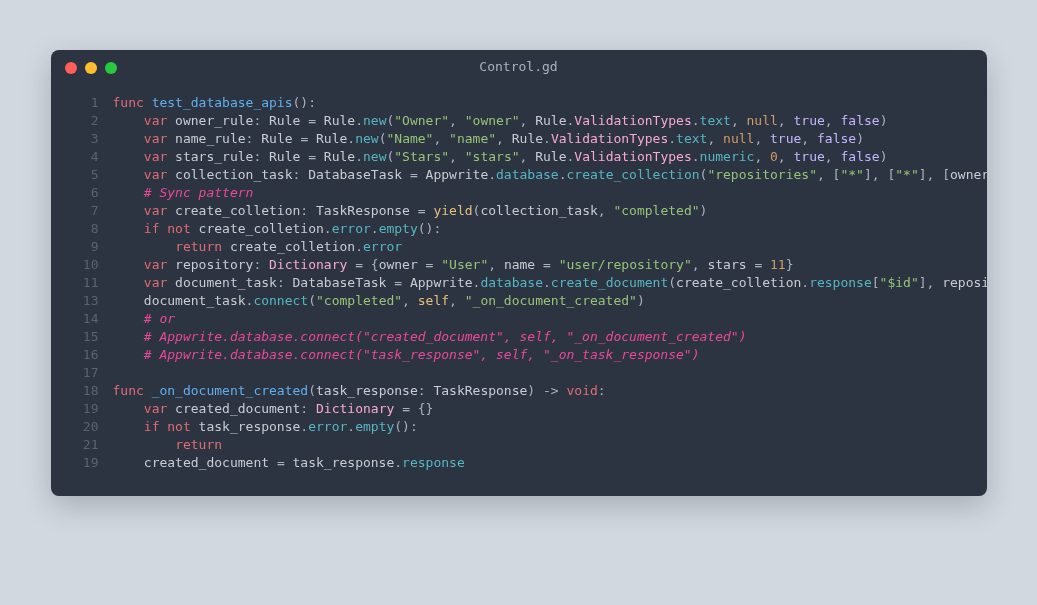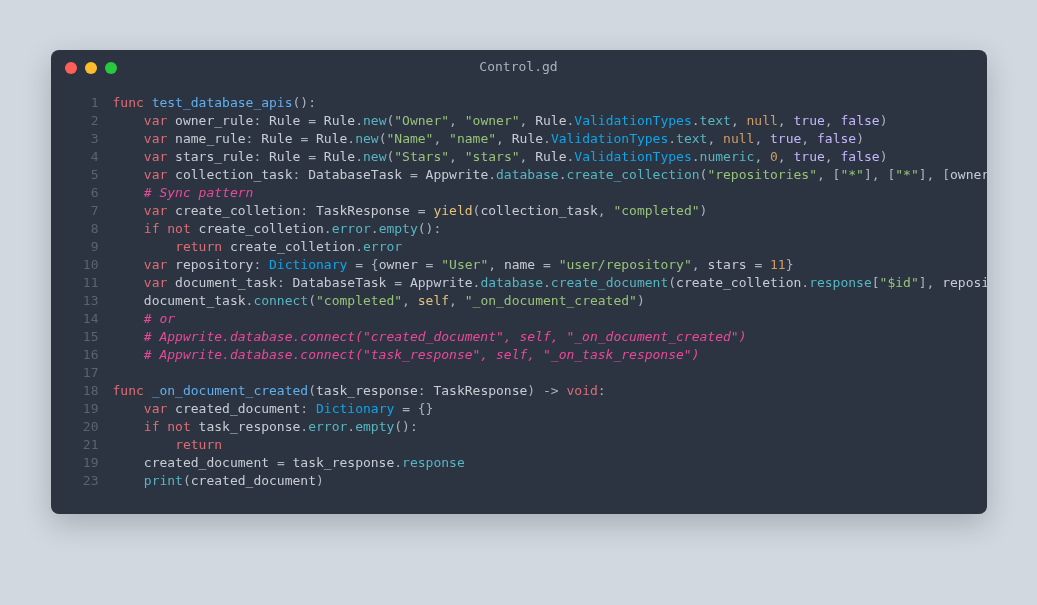--- a/index.html
+++ b/index.html
@@ -66,21 +66,21 @@
     }
     .t-kw { color: #e06c75; }
     .t-fn { color: #e5c07b; }
     .t-fnname { color: #61afef; }
     .t-method { color: #56b6c2; }
     .t-str { color: #98c379; }
     .t-num { color: #d19a66; }
     .t-bool { color: #c4b5fd; }
     .t-null { color: #d19a66; }
     .t-prop { color: #56b6c2; }
-    .t-type { color: #0ea5e9; }
+    .t-type { color: #f9a8d4; }
     .t-punc { color: #abb2bf; }
     .t-ident { color: #c8ccd4; }
     .t-comment { color: #ec4899; font-style: italic; }
     .t-self { color: #e5c07b; }
     .t-op { color: #abb2bf; }
     .t-arrow { color: #abb2bf; }
   </style>
 </head>
 <body>
 
@@ -108,15 +108,14 @@
       <div class="line"><span class="lineno">13</span><span class="code"><span class="t-ident">    </span><span class="t-ident">document_task</span><span class="t-punc">.</span><span class="t-method">connect</span><span class="t-punc">(</span><span class="t-str">"completed"</span><span class="t-punc">, </span><span class="t-self">self</span><span class="t-punc">, </span><span class="t-str">"_on_document_created"</span><span class="t-punc">)</span></span></div>
       <div class="line"><span class="lineno">14</span><span class="code"><span class="t-ident">    </span><span class="t-comment"># or</span></span></div>
       <div class="line"><span class="lineno">15</span><span class="code"><span class="t-ident">    </span><span class="t-comment"># Appwrite.database.connect("created_document", self, "_on_document_created")</span></span></div>
       <div class="line"><span class="lineno">16</span><span class="code"><span class="t-ident">    </span><span class="t-comment"># Appwrite.database.connect("task_response", self, "_on_task_response")</span></span></div>
       <div class="line"><span class="lineno">17</span><span class="code"></span></div>
       <div class="line"><span class="lineno">18</span><span class="code"><span class="t-kw">func</span><span class="t-ident"> </span><span class="t-fnname">_on_document_created</span><span class="t-punc">(</span><span class="t-ident">task_response</span><span class="t-punc">:</span><span class="t-ident"> TaskResponse</span><span class="t-punc">)</span><span class="t-ident"> </span><span class="t-arrow">-&gt;</span><span class="t-ident"> </span><span class="t-kw">void</span><span class="t-punc">:</span></span></div>
       <div class="line"><span class="lineno">19</span><span class="code"><span class="t-ident">    </span><span class="t-kw">var</span><span class="t-ident"> created_document</span><span class="t-punc">:</span><span class="t-ident"> </span><span class="t-type">Dictionary</span><span class="t-ident"> </span><span class="t-op">=</span><span class="t-ident"> </span><span class="t-punc">{}</span></span></div>
       <div class="line"><span class="lineno">20</span><span class="code"><span class="t-ident">    </span><span class="t-kw">if</span><span class="t-ident"> </span><span class="t-kw">not</span><span class="t-ident"> task_response</span><span class="t-punc">.</span><span class="t-prop">error</span><span class="t-punc">.</span><span class="t-method">empty</span><span class="t-punc">():</span></span></div>
       <div class="line"><span class="lineno">21</span><span class="code"><span class="t-ident">        </span><span class="t-kw">return</span></span></div>
       <div class="line"><span class="lineno">19</span><span class="code"><span class="t-ident">    </span><span class="t-ident">created_document </span><span class="t-op">=</span><span class="t-ident"> task_response</span><span class="t-punc">.</span><span class="t-prop">response</span></span></div>
-      <div class="line"><span class="lineno">23</span><span class="code"><span class="t-ident">    </span><span class="t-method">print</span><span class="t-punc">(</span><span class="t-ident">created_document</span><span class="t-punc">)</span></span></div>
     </div>
 </div>
 
 </body></html>

